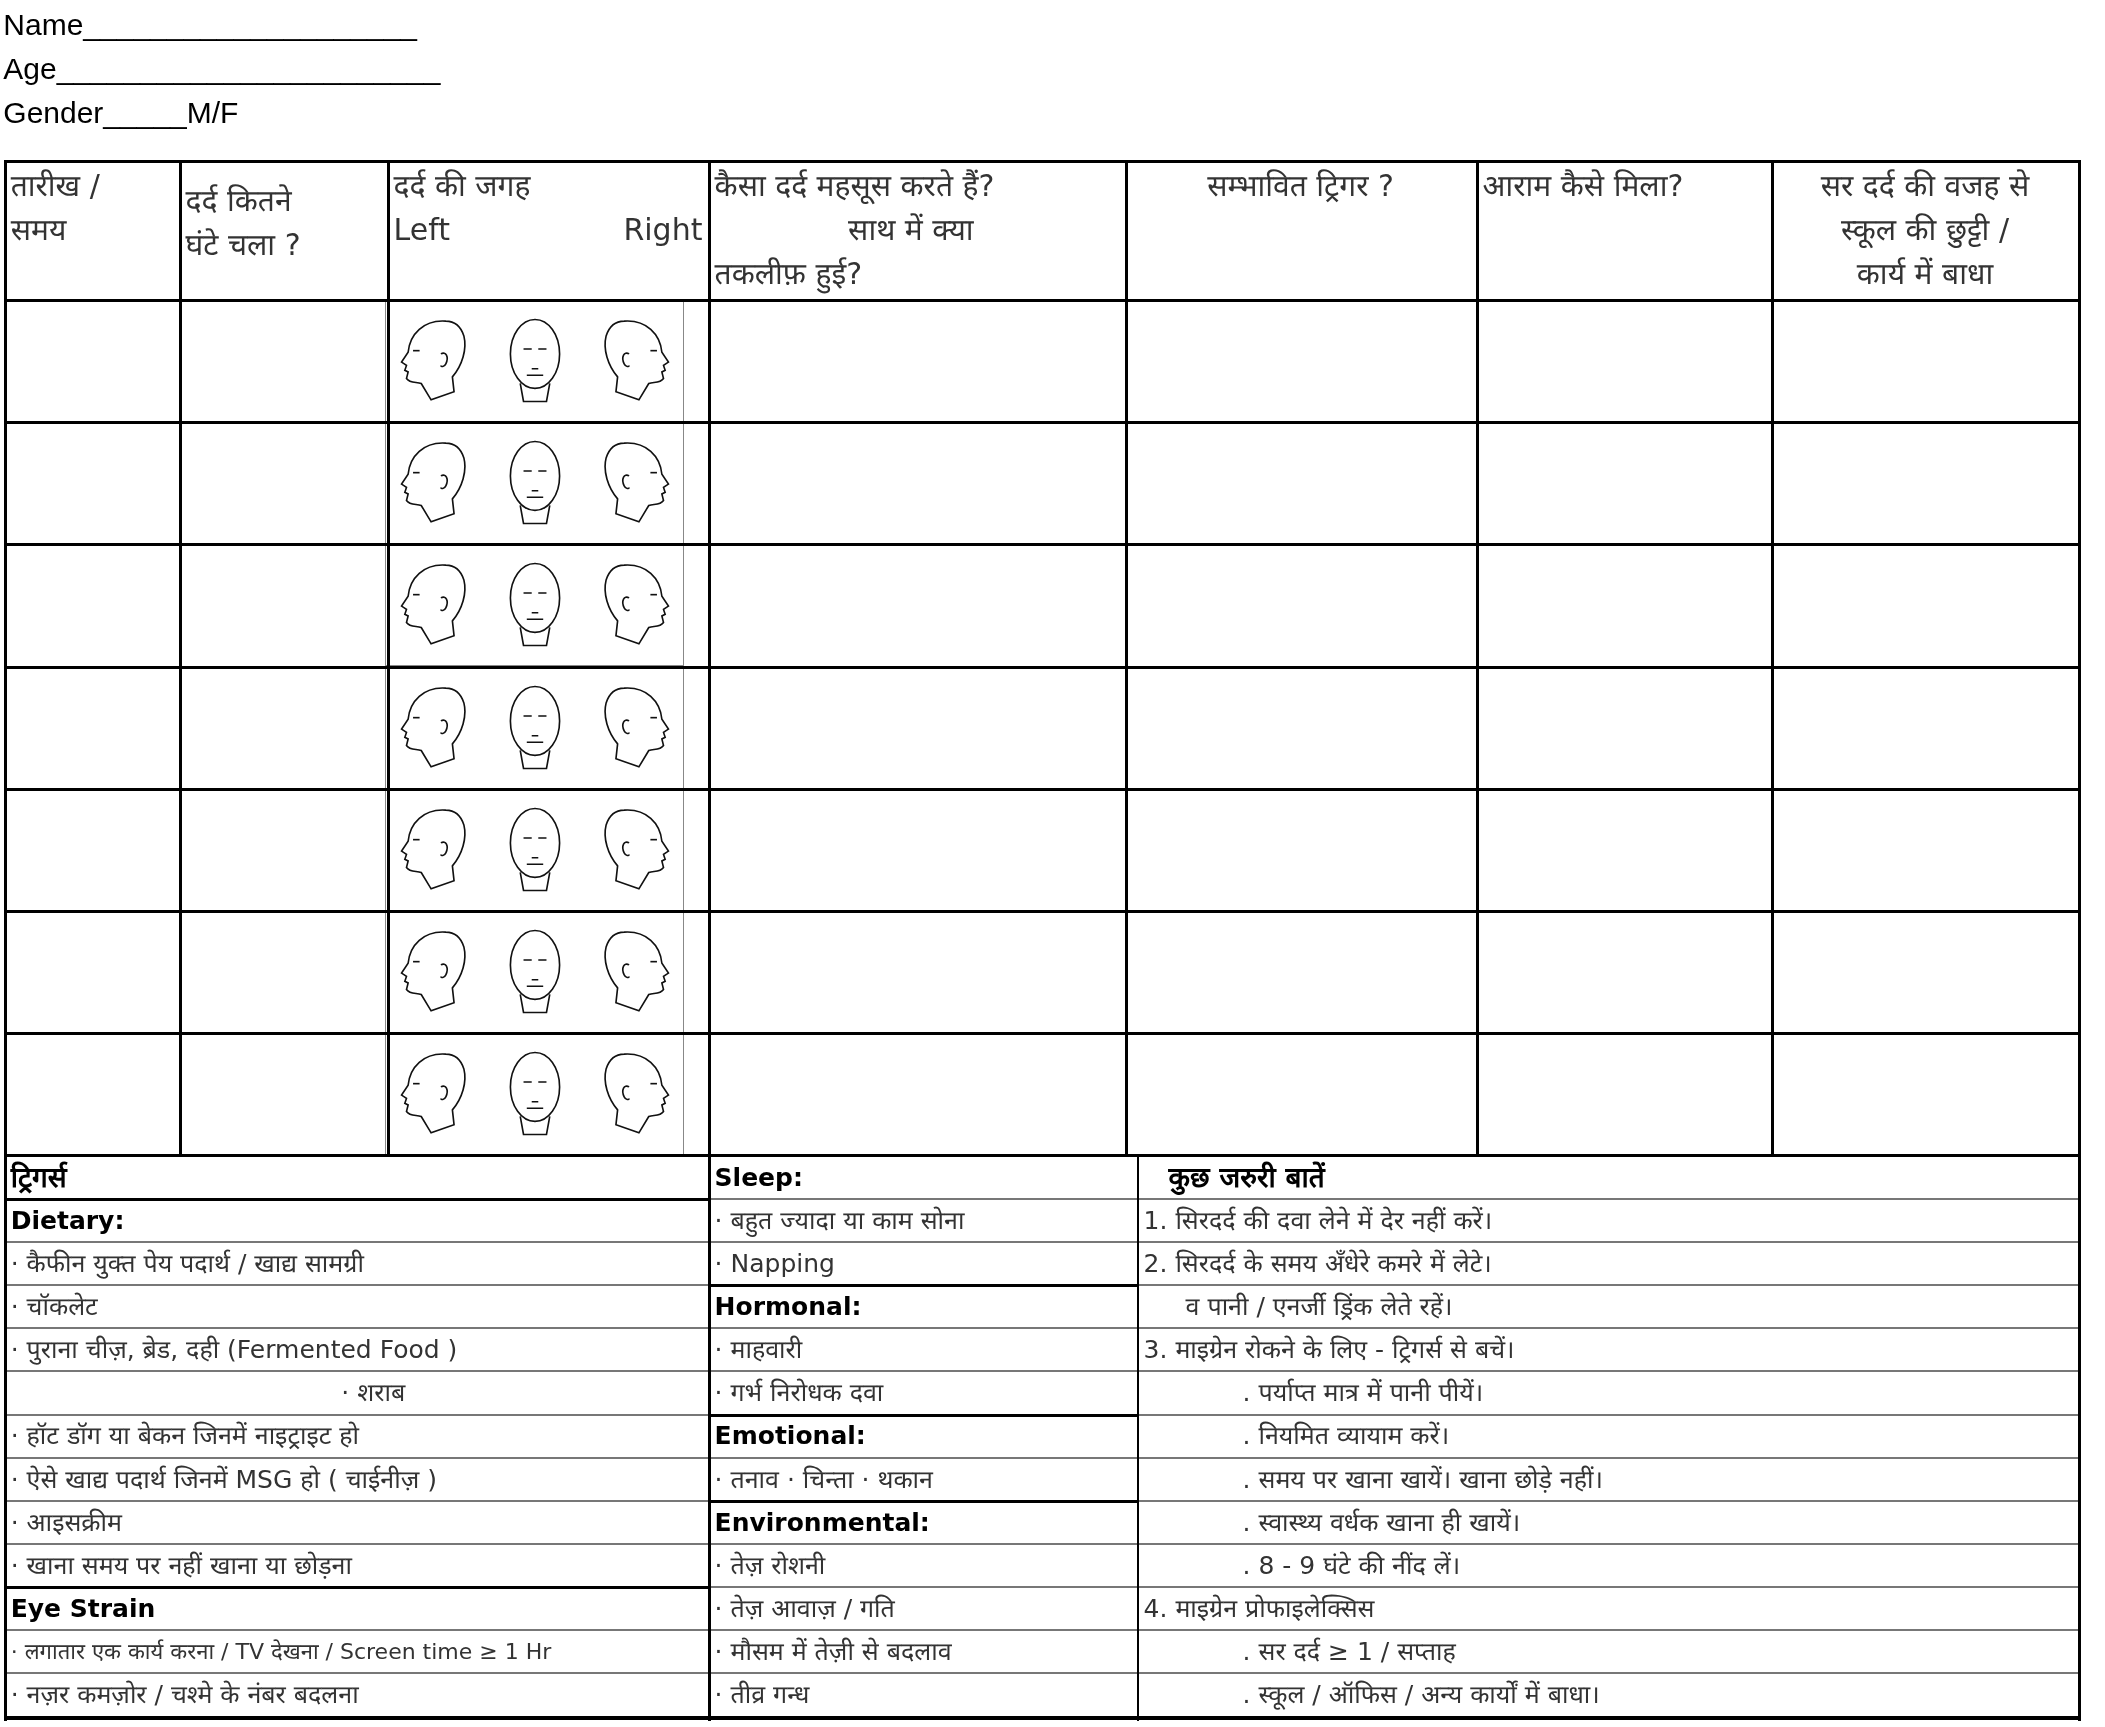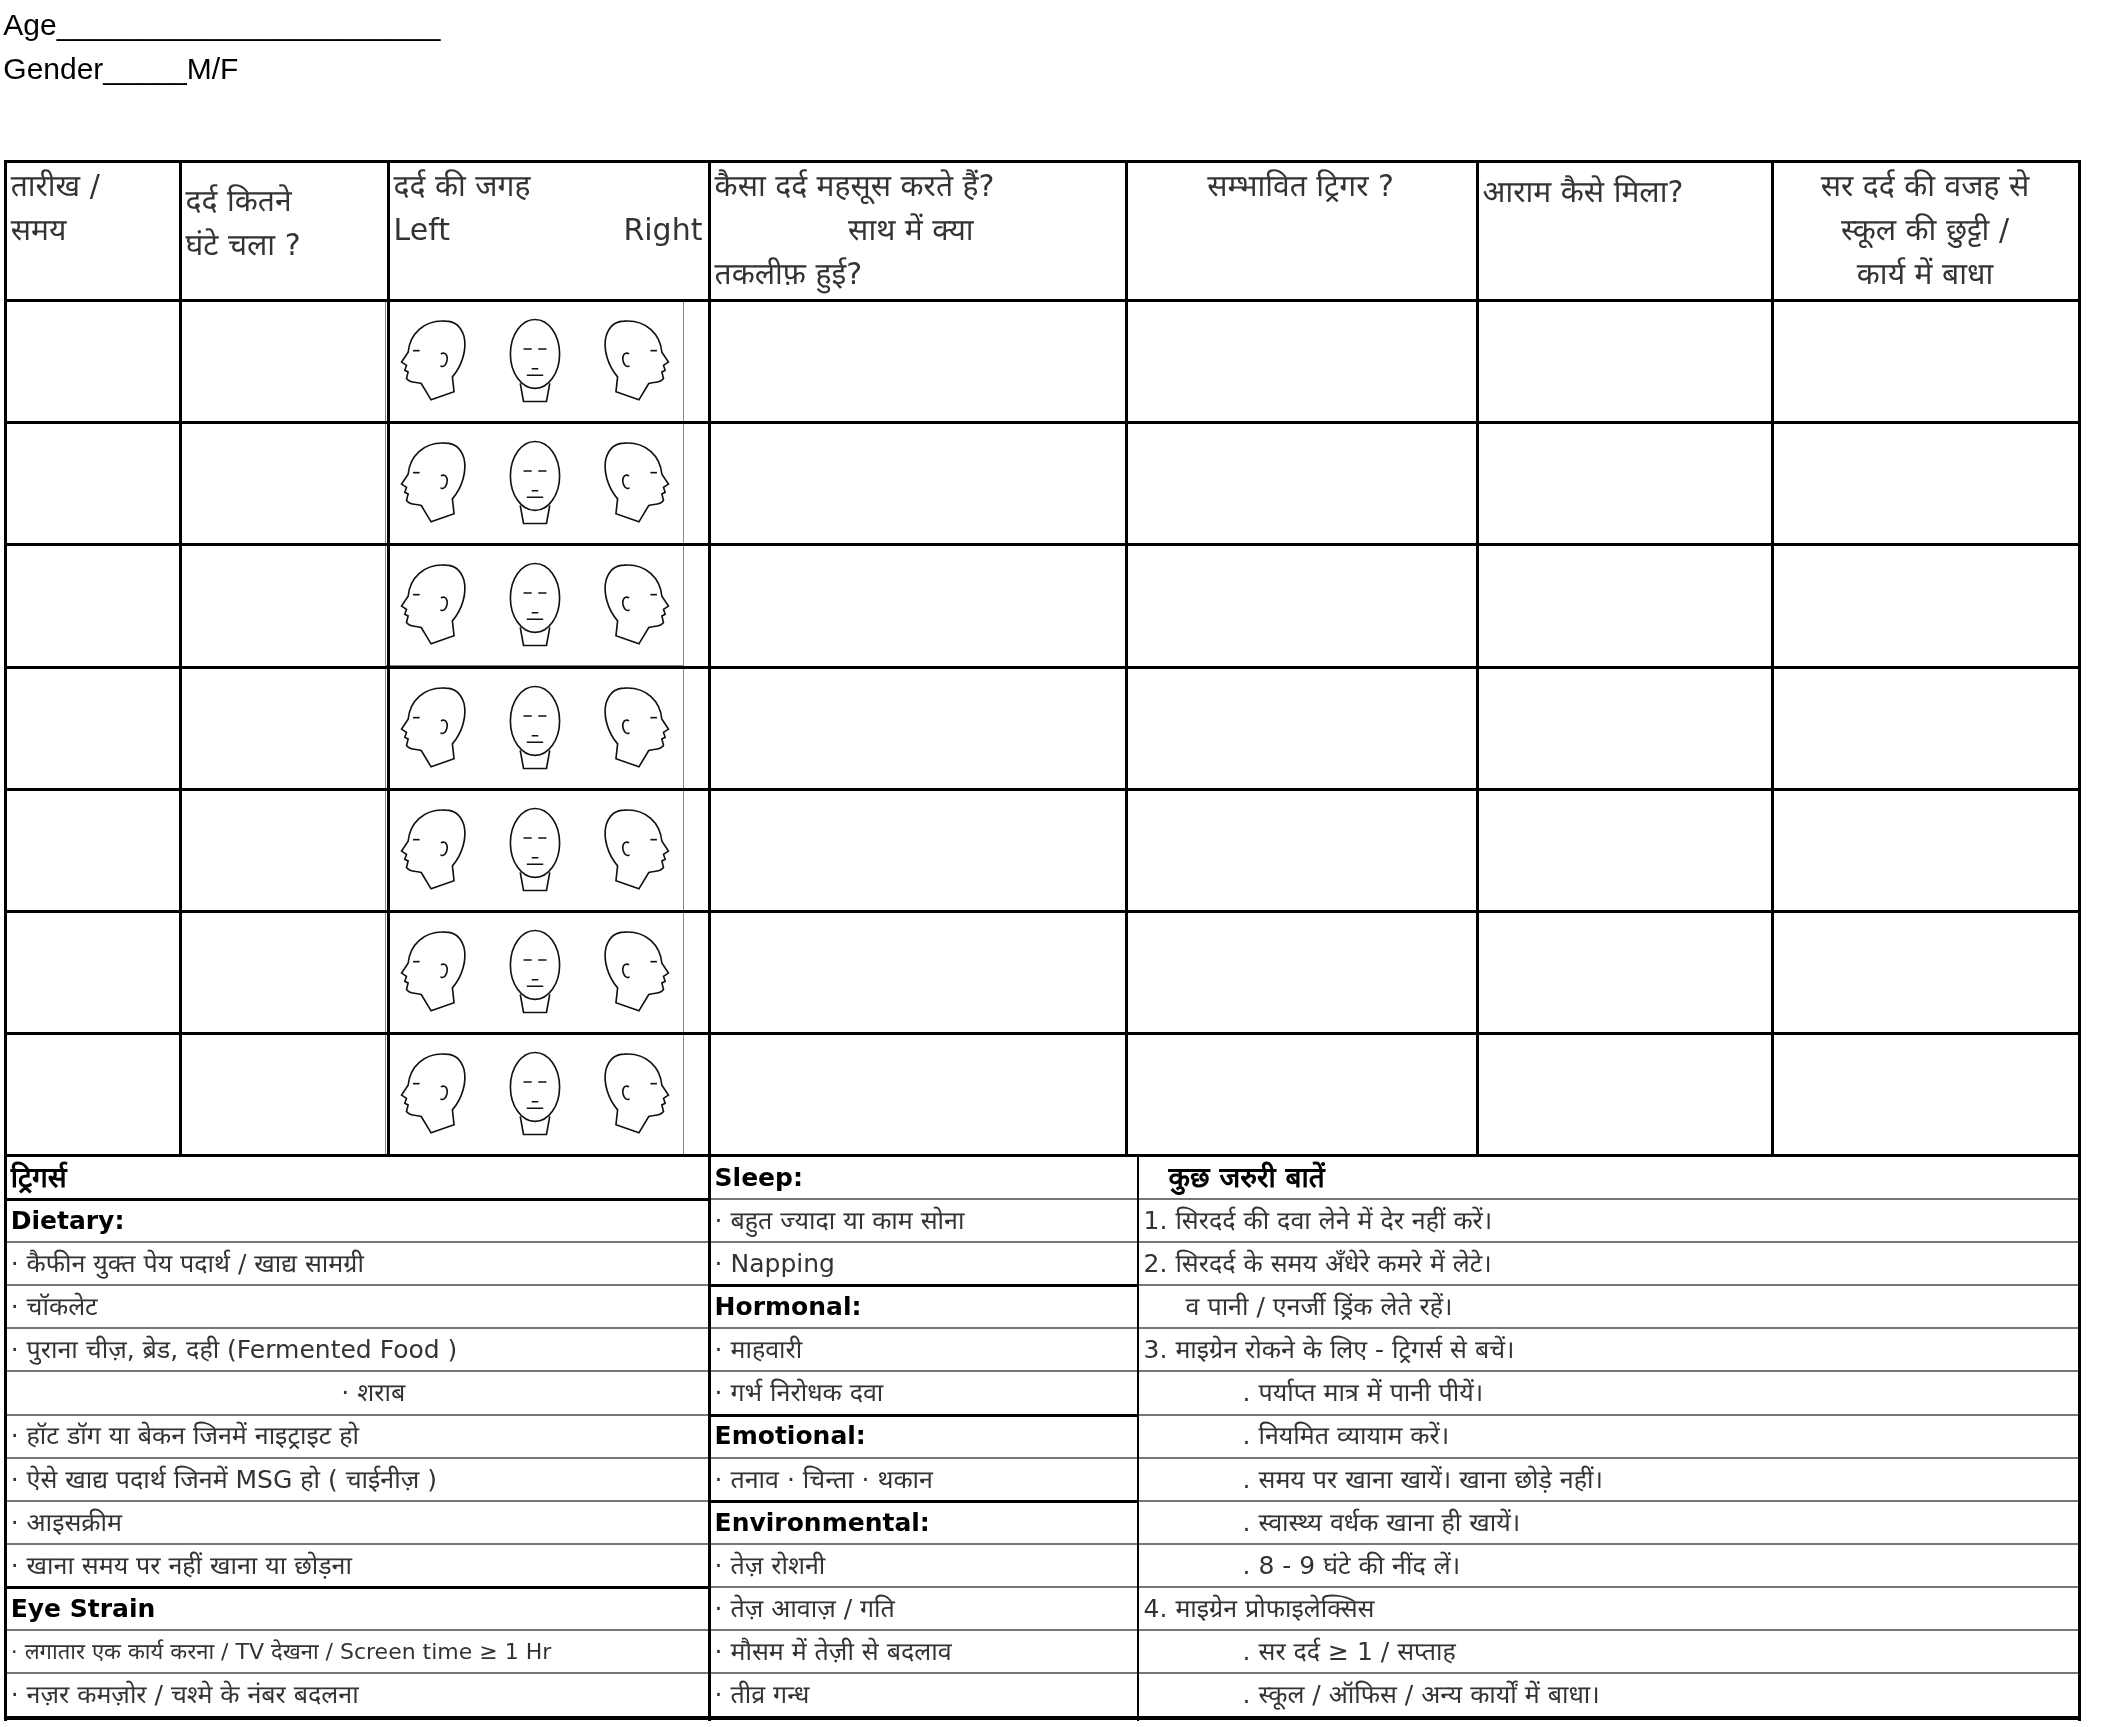--- a/index.html
+++ b/index.html
@@ -13,20 +13,21 @@
   .cell-txt{position:absolute;font-family:"DejaVu Sans",sans-serif;font-size:25px;line-height:43px;color:#333;white-space:nowrap;padding-left:6.6px;box-sizing:border-box;overflow:hidden;}
   .cell-txt.bold{font-weight:bold;color:#000;font-family:"DejaVu Sans",sans-serif;}
   .cell-txt.title{font-weight:bold;font-size:28px;color:#000;}
   .heads{position:absolute;background:#fff;border:1.6px solid #888;box-sizing:border-box;display:flex;justify-content:space-around;align-items:center;}
   .entry{position:absolute;}
 </style>
 </head>
 <body>
 
 <div class="fields">
+  <div>Name____________________</div>
   <div>Age_______________________</div>
   <div>Gender_____M/F</div>
 </div>
 
 <div id="diary">
     <div class="hdr" style="left: 4.1px; top: 162px; width: 175px; height: 139px;">
       <div style="white-space: pre;">तारीख /</div>
       <div style="white-space: pre;">समय</div>
     </div>
     <div class="hdr" style="left: 179px; top: 177px; width: 207px; height: 139px;">
@@ -42,21 +43,21 @@
     </div>
     <div class="hdr" style="left: 708px; top: 162px; width: 417px; height: 139px;">
       <div style="white-space: pre;">कैसा दर्द महसूस करते हैं?</div>
       <div style="white-space: pre;">              साथ में क्या</div>
       <div style="white-space: pre;">तकलीफ़ हुई?</div>
     </div>
     <div class="hdr" style="left: 1125px; top: 162px; width: 351px; height: 139px; text-align: center;">
       <div style="white-space: pre;">सम्भावित ट्रिगर ?</div>
     </div>
     <div class="hdr" style="left: 1476px; top: 162px; width: 294px; height: 139px;">
-      <div style="white-space: pre; margin-top: 6px;">आराम कैसे मिला?</div>
+      <div style="white-space: pre;">आराम कैसे मिला?</div>
     </div>
     <div class="hdr" style="left: 1771px; top: 162px; width: 308px; height: 139px; text-align: center;">
       <div style="white-space: pre;">सर दर्द की वजह से</div>
       <div style="white-space: pre;">स्कूल की छुट्टी /</div>
       <div style="white-space: pre;">कार्य में बाधा</div>
     </div>
     <div class="entry" style="left: 4.1px; top: 299px; width: 175px; height: 122px;"></div>
     <div class="entry" style="left: 179px; top: 299px; width: 207px; height: 122px;"></div>
     <div class="entry" style="left: 708px; top: 299px; width: 417px; height: 122px;"></div>
     <div class="entry" style="left: 1125px; top: 299px; width: 351px; height: 122px;"></div>

